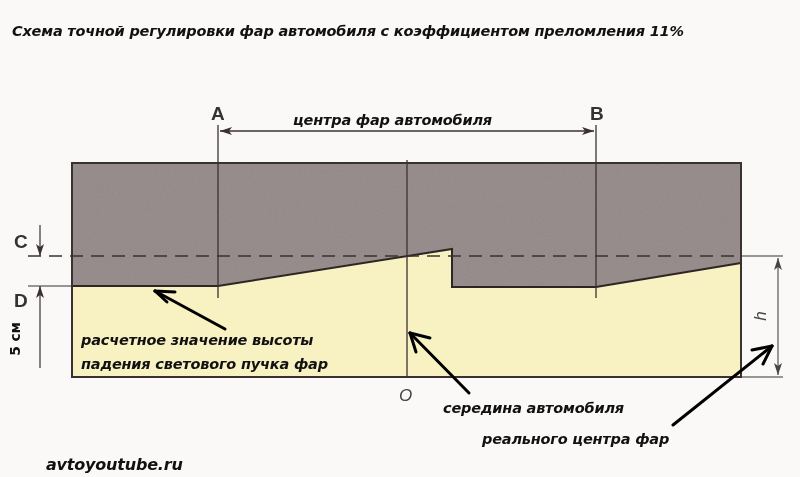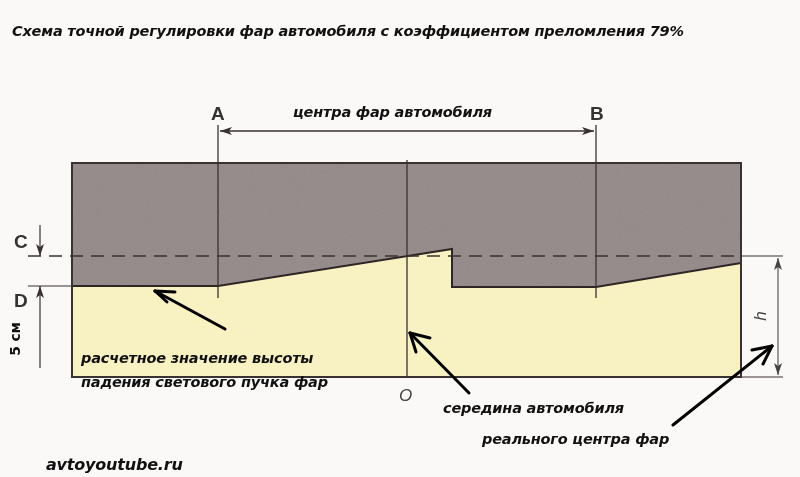--- a/index.html
+++ b/index.html
@@ -7,21 +7,21 @@
   .title { position:absolute; left:12px; top:20px; font-size:14.5px; font-weight:bold; font-style:italic; color:#111; line-height:22px; letter-spacing:-0.2px; }
   .lbl { position:absolute; font-style:italic; font-weight:bold; color:#111; font-size:14.5px; letter-spacing:-0.2px; }
   .letter { position:absolute; font-family:"Liberation Sans", sans-serif; font-weight:bold; font-size:19px; color:#333; }
   .olabel { position:absolute; font-family:"Liberation Sans", sans-serif; font-style:italic; font-size:17px; color:#444; }
   svg { position:absolute; left:0; top:0; }
 </style>
 </head>
 <body>
 
 <div class="title">
-  <div>Схема точной регулировки фар автомобиля с коэффициентом преломления 79%</div>
+  <div>Схема точной регулировки фар автомобиля с коэффициентом преломления 11%</div>
 </div>
 
 <svg width="800" height="477" viewBox="0 0 800 477">
   <defs>
     <filter id="noise" x="0" y="0" width="100%" height="100%">
       <feTurbulence type="fractalNoise" baseFrequency="0.9" numOctaves="2" result="n"></feTurbulence>
       <feColorMatrix type="saturate" values="0" in="n" result="g"></feColorMatrix>
       <feComponentTransfer in="g" result="g2">
           <feFuncA type="linear" slope="0.25"></feFuncA>
         </feComponentTransfer>
@@ -79,24 +79,24 @@
   </g>
 </svg>
 
 <div class="letter" style="left:211px;top:103px;">A</div>
 <div class="letter" style="left:590px;top:103px;">B</div>
 <div class="letter" style="left:14px;top:231px;">C</div>
 <div class="letter" style="left:14px;top:290px;">D</div>
 <div class="olabel" style="left:399px;top:386px;">O</div>
 <div class="olabel" style="left:756px;top:306px;transform:rotate(-90deg);">h</div>
 
-<div class="lbl" style="left:293px;top:104px;">центра фар автомобиля</div>
+<div class="lbl" style="left:293px;top:112px;">центра фар автомобиля</div>
 <div class="lbl" style="left:-2px;top:331px;transform:rotate(-90deg);font-style:normal;font-size:14px;">5 см</div>
 
-<div class="lbl" style="left:81px;top:328px;line-height:24px;margin-top:18px;">
+<div class="lbl" style="left:81px;top:328px;line-height:24px;">
   <div>расчетное значение высоты</div>
   <div>падения светового пучка фар</div>
 </div>
 <div class="lbl" style="left:443px;top:400px;">середина автомобиля</div>
 <div class="lbl" style="left:482px;top:428px;line-height:23px;">
   <div>реального центра фар</div>
 </div>
 
 <div class="lbl" style="left:46px;top:455px;font-size:16px;">avtoyoutube.ru</div>
 

